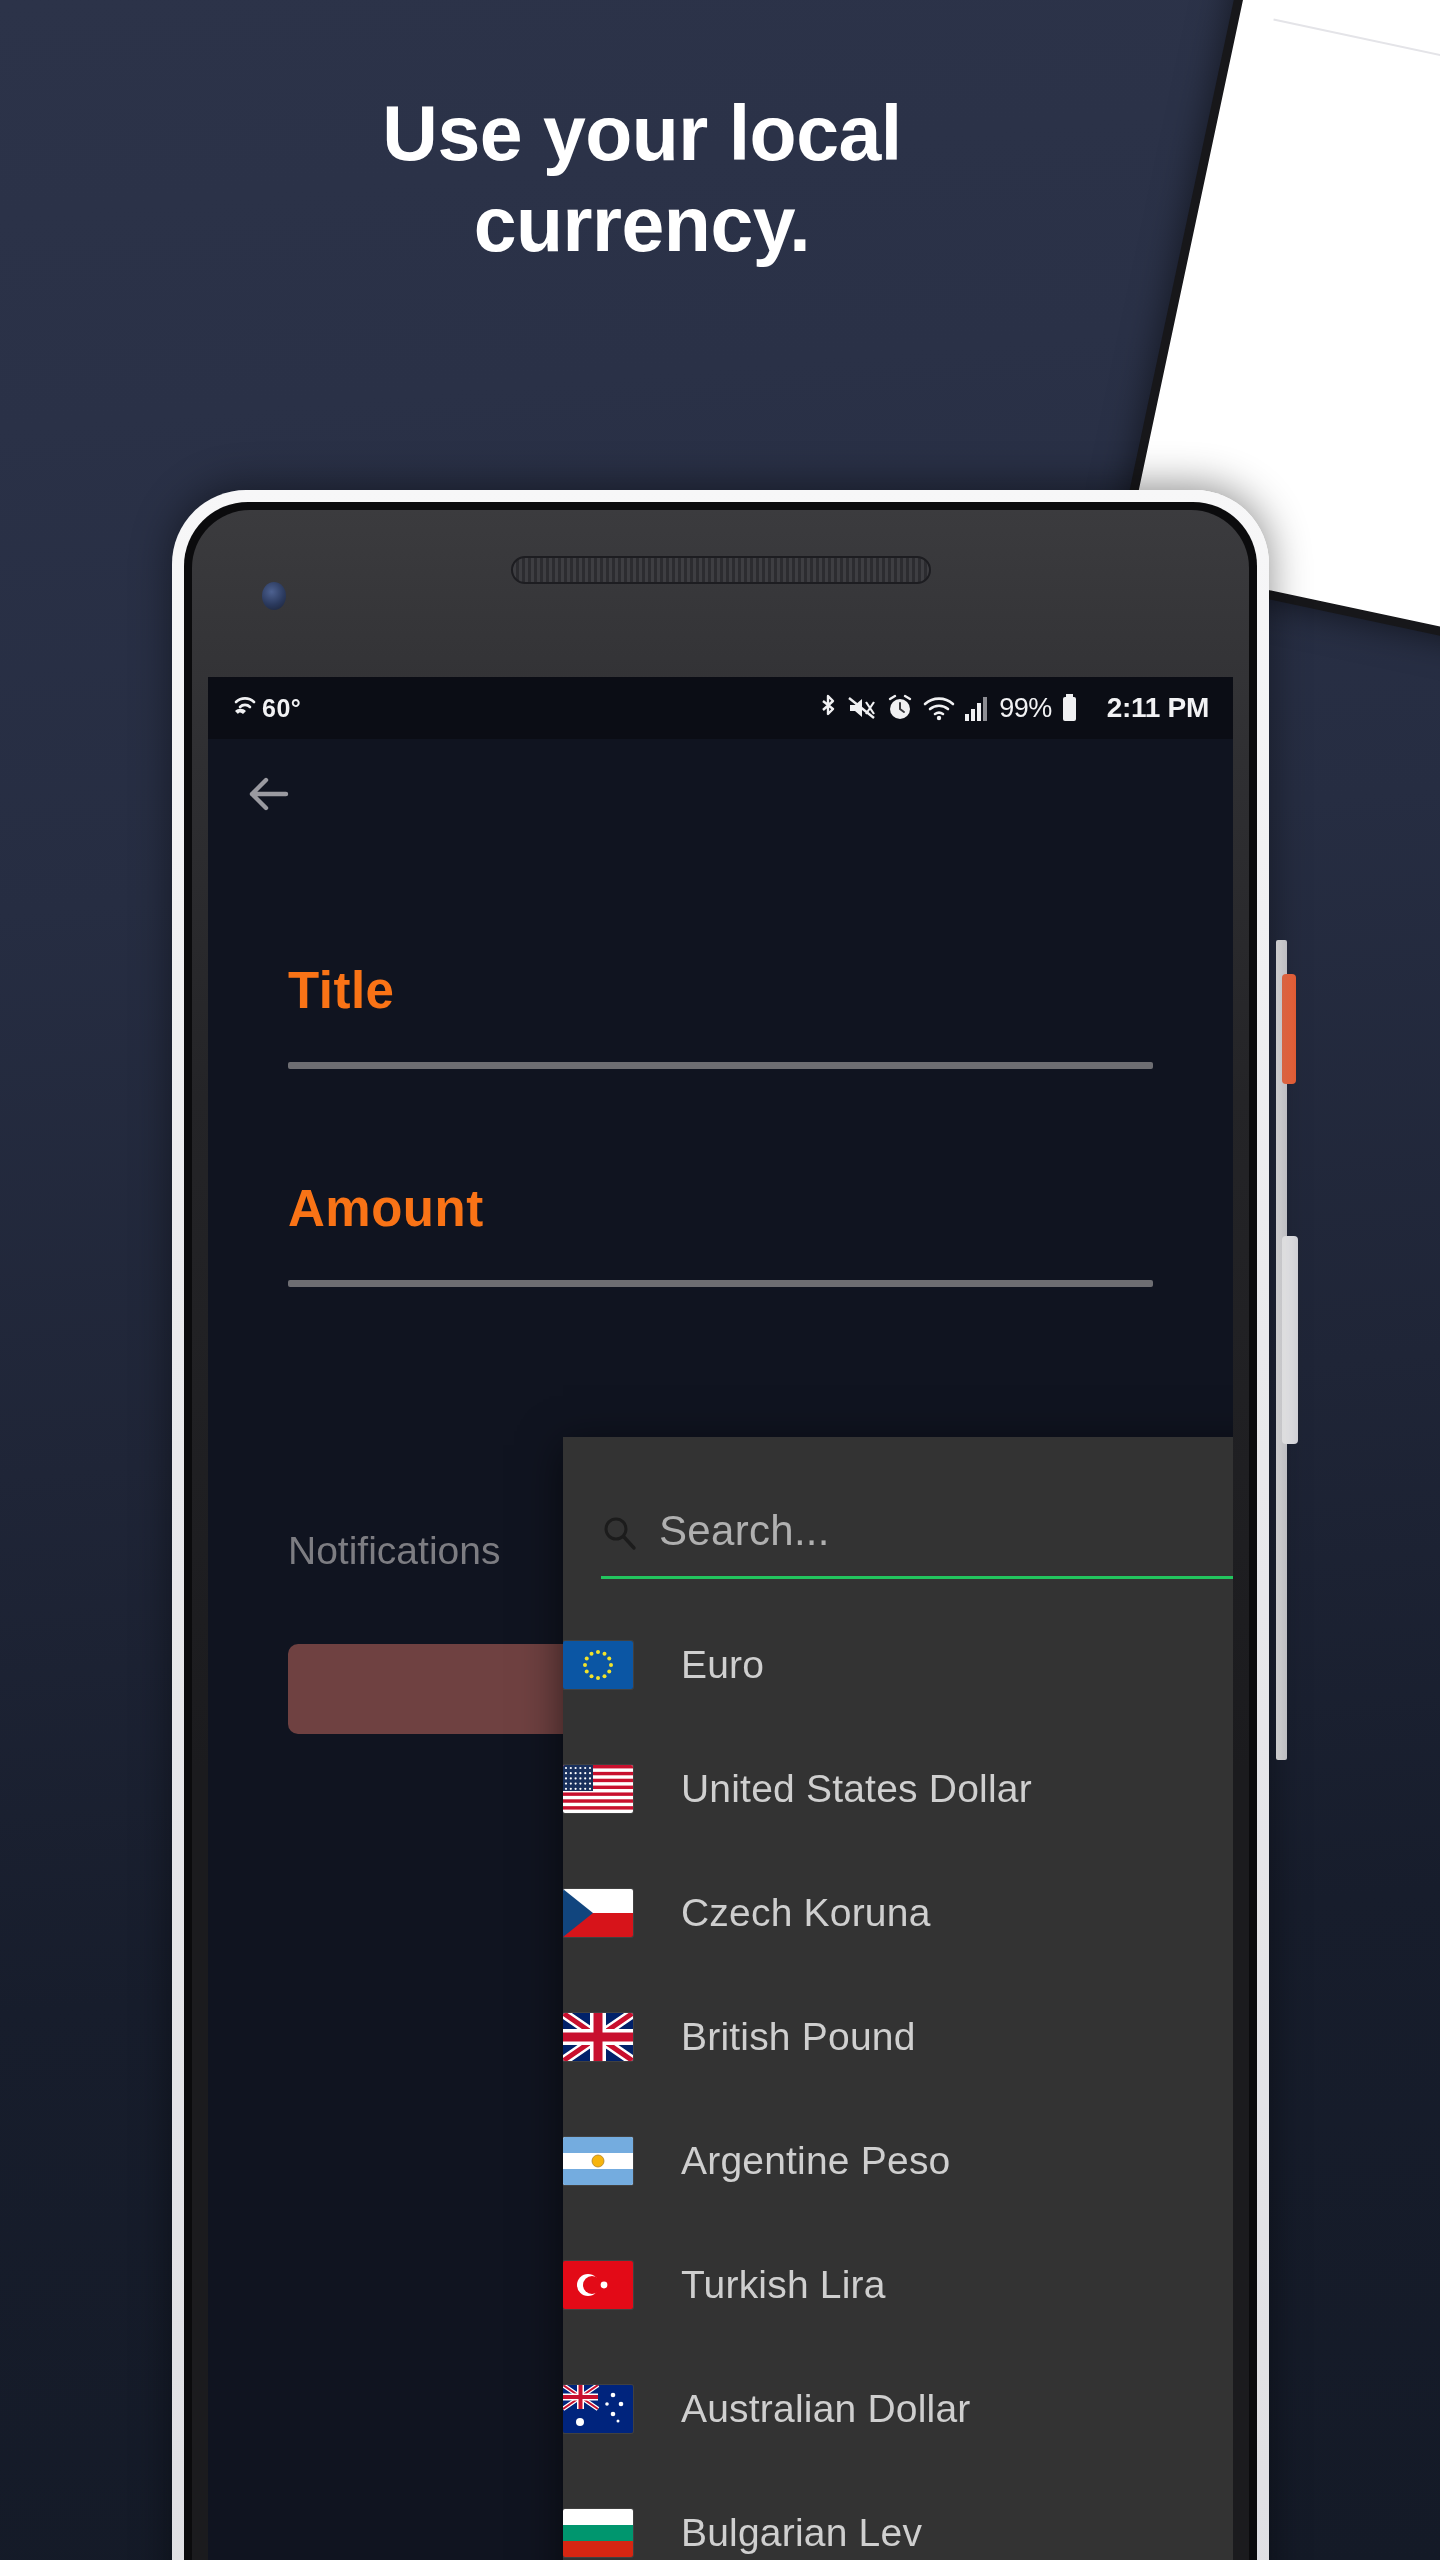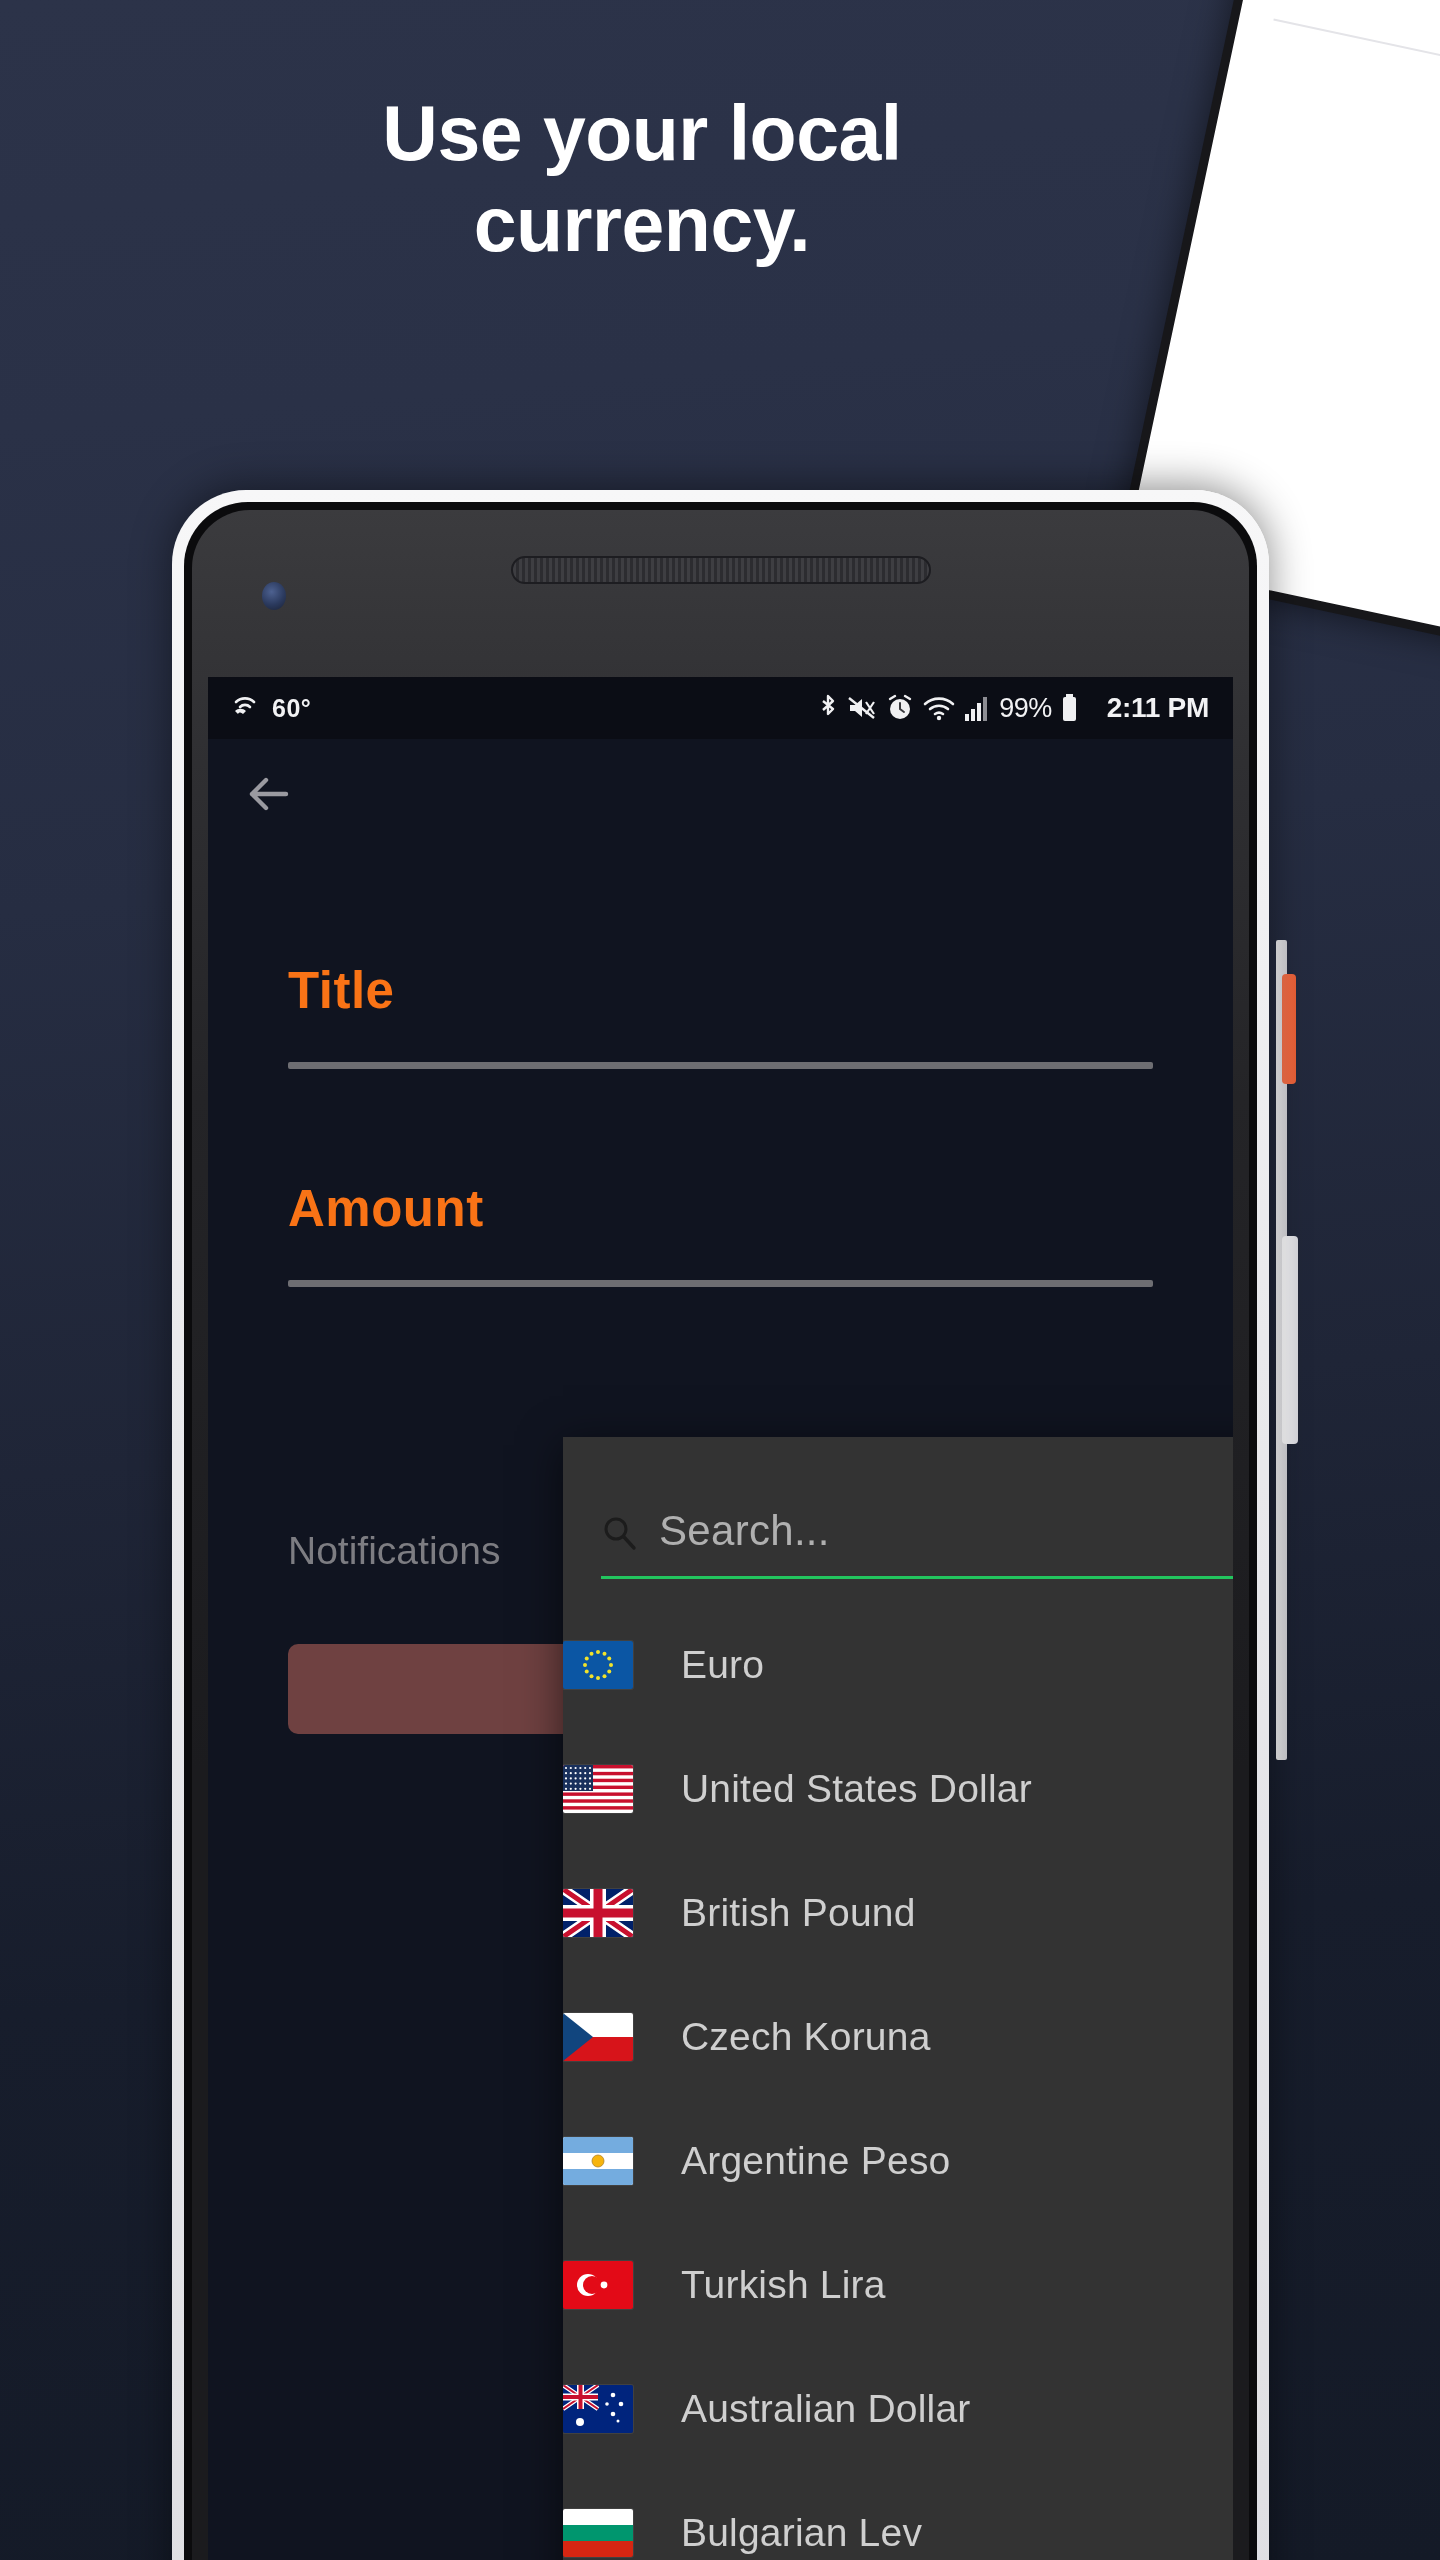--- a/index.html
+++ b/index.html
@@ -167,21 +167,21 @@
     position: absolute;
     left: 0; right: 0; top: 0;
     height: 62px;
     background: #0b0d15;
     display: flex;
     align-items: center;
     padding: 0 24px;
     color: #f2f2f4;
     font-size: 27px;
   }
-  .sb-left { display: flex; align-items: center; gap: 10px; }
+  .sb-left { display: flex; align-items: center; }
   .sb-right { margin-left: auto; display: flex; align-items: center; gap: 9px; }
   .sb-temp { font-weight: bold; font-size: 25px; letter-spacing: 0.5px; }
   .sb-pct { font-size: 27px; letter-spacing: -0.5px; }
   .sb-time { font-size: 28px; margin-left: 20px; letter-spacing: -0.3px; font-weight: bold; }
   .icn { display: inline-block; line-height: 0; }
 
   
   .appbar {
     position: absolute;
     left: 0; right: 0;
@@ -502,35 +502,35 @@
                       <circle cx="7.8" cy="23.8" r="1.1" fill="#fff"></circle>
                       <circle cx="12.6" cy="23.8" r="1.1" fill="#fff"></circle>
                       <circle cx="17.4" cy="23.8" r="1.1" fill="#fff"></circle>
                       <circle cx="22.2" cy="23.8" r="1.1" fill="#fff"></circle>
                       <circle cx="27" cy="23.8" r="1.1" fill="#fff"></circle>
                     </svg></span>
                   <span class="cur-name">United States Dollar</span>
                 </div>
                 <div class="cur-item">
                   <span class="flag"><svg viewBox="0 0 70 48" width="70" height="48">
+                      <rect width="70" height="24" fill="#fff"></rect>
+                      <rect y="24" width="70" height="24" fill="#d7141a"></rect>
+       <path d="M0 0L30 24L0 48z" fill="#11457e"></path>
+                    </svg></span>
+                  <span class="cur-name">Czech Koruna</span>
+                </div>
+                <div class="cur-item">
+                  <span class="flag"><svg viewBox="0 0 70 48" width="70" height="48">
                       <rect width="70" height="48" fill="#012169"></rect>
        <path d="M0 0L70 48M70 0L0 48" stroke="#fff" stroke-width="10"></path>
        <path d="M0 0L70 48M70 0L0 48" stroke="#c8102e" stroke-width="5"></path>
        <path d="M35 0v48M0 24h70" stroke="#fff" stroke-width="16"></path>
        <path d="M35 0v48M0 24h70" stroke="#c8102e" stroke-width="9"></path>
                     </svg></span>
                   <span class="cur-name">British Pound</span>
-                </div>
-                <div class="cur-item">
-                  <span class="flag"><svg viewBox="0 0 70 48" width="70" height="48">
-                      <rect width="70" height="24" fill="#fff"></rect>
-                      <rect y="24" width="70" height="24" fill="#d7141a"></rect>
-       <path d="M0 0L30 24L0 48z" fill="#11457e"></path>
-                    </svg></span>
-                  <span class="cur-name">Czech Koruna</span>
                 </div>
                 <div class="cur-item">
                   <span class="flag"><svg viewBox="0 0 70 48" width="70" height="48">
                       <rect width="70" height="48" fill="#fff"></rect>
        <rect width="70" height="16" fill="#74acdf"></rect>
                       <rect y="32" width="70" height="16" fill="#74acdf"></rect>
        <circle cx="35" cy="24" r="6" fill="#f6b40e" stroke="#b08327" stroke-width="0.8"></circle>
                     </svg></span>
                   <span class="cur-name">Argentine Peso</span>
                 </div>

